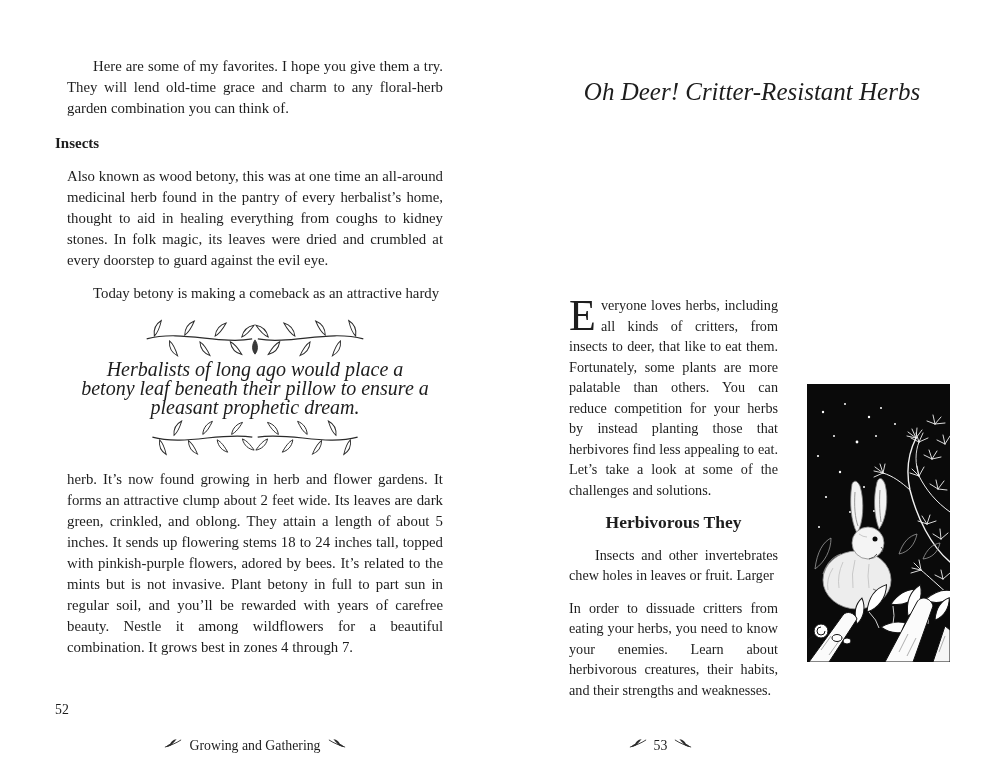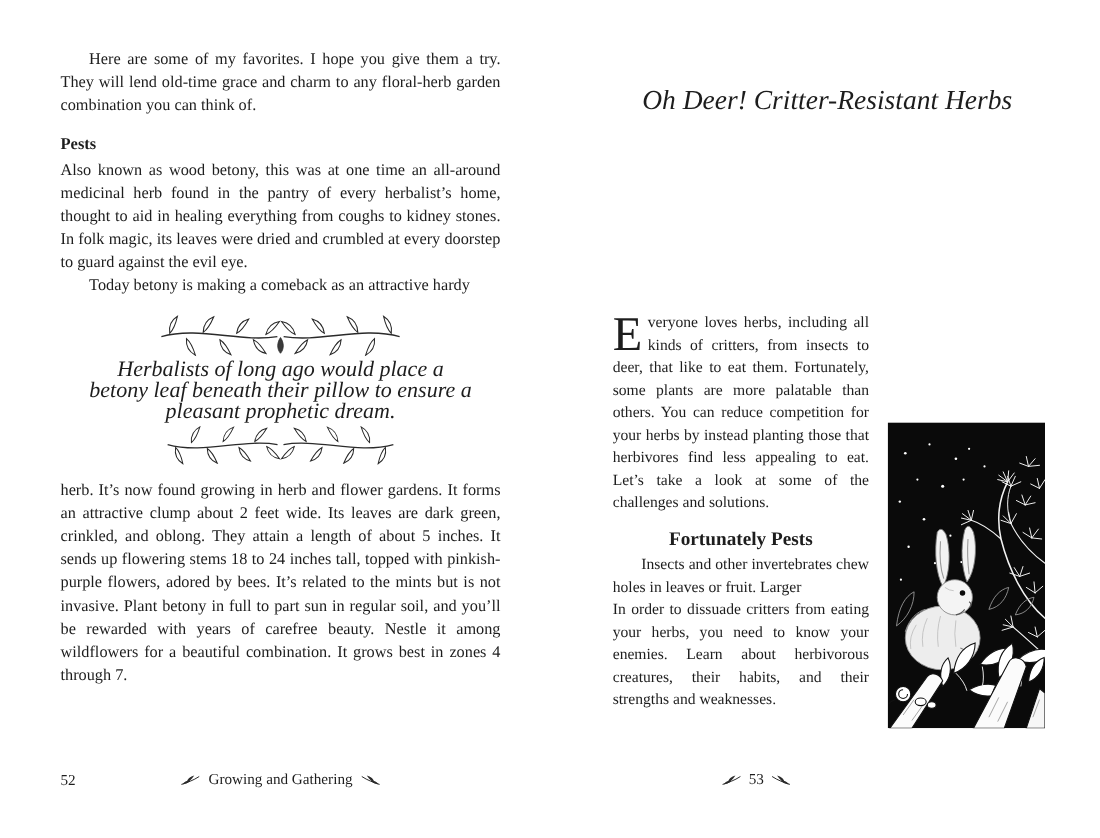--- a/index.html
+++ b/index.html
@@ -2,21 +2,21 @@
 <html lang="en"><head>
 <meta charset="utf-8">
 <style>
   html,body{margin:0;padding:0;}
   body{
     width:1000px;height:762px;position:relative;overflow:hidden;
     background:#ffffff;color:#1d1d1d;
     font-family:"Liberation Serif","DejaVu Serif",serif;
   }
   .spread{position:absolute;inset:0;}
-  p{margin:0;}
+  p{margin:12px;}
   .justify{text-align:justify;}
   .indent{text-indent:26px;}
 
   
   .left-col{position:absolute;left:55px;top:44px;width:400px;
     font-size:14.8px;line-height:21px;}
   h3.sub{font-size:15px;font-weight:bold;margin:14px 0 3px;}
   .callout{margin:15px 0 13px;text-align:center;}
   .caption{font-style:italic;font-size:20px;line-height:19px;
     width:352px;margin:3px auto;text-align:center;}
@@ -33,34 +33,34 @@
     font-size:14.2px;line-height:20.5px;}
   .dropcap{float:left;font-size:44px;line-height:35px;padding:3px 5px 0 0;
     font-weight:normal;}
   h2.sec{font-size:17.5px;text-align:center;margin:11px 0 4px;font-weight:bold;}
   .illu{position:absolute;left:807px;top:384px;width:143px;height:278px;}
 
   
   .footer{position:absolute;top:701px;font-size:13.8px;}
   .footer-left{left:55px;width:400px;}
   .footer-left .num{position:absolute;left:0;top:1px;}
-  .run,.footer-right{display:flex;justify-content:center;align-items:center;gap:7px;}
-  .footer-right{left:571px;width:233px;}
+  .run,.footer-right{display:flex;justify-content:center;gap:7px;margin-top:37px;}
+  .footer-right{left:544px;width:233px;}
   .sprig{display:inline-block;vertical-align:middle;flex:none;}
   .mirror{transform:scaleX(-1);}
 </style>
 </head>
 <body>
 
 <div class="spread">
 
   <div class="left-col">
     <p class="justify indent">Here are some of my favorites. I hope you give them a try. They will lend old-time grace and charm to any floral-herb garden combination you can think of.</p>
 
-    <h3 class="sub">Pests</h3>
+    <h3 class="sub">Insects</h3>
 
     <p class="justify">Also known as wood betony, this was at one time an all-around medicinal herb found in the pantry of every herbalist’s home, thought to aid in healing everything from coughs to kidney stones. In folk magic, its leaves were dried and crumbled at every doorstep to guard against the evil eye.</p>
     <p class="justify indent">Today betony is making a comeback as an attractive hardy</p>
 
     <div class="callout">
 
       <svg class="flourish" width="238" height="38" viewBox="0 0 240 40">
         <defs>
           <g id="halfA">
             <path d="M6,21 C42,11 82,27 117,21" stroke="#2a2a2a" stroke-width="1.3" fill="none"></path>
@@ -123,21 +123,21 @@
   </div>
 
   <h1 class="right-title" style="margin:0;font-weight:normal;font-style:italic;">Oh Deer! Critter-Resistant Herbs</h1>
 
 
   <div class="right-col">
     <p class="justify">
       <span class="dropcap">E</span><span>veryone loves herbs, including all kinds of critters, from insects to deer, that like to eat them. Fortunately, some plants are more palatable than others. You can reduce competition for your herbs by instead planting those that herbivores find less appealing to eat. Let’s take a look at some of the challenges and solutions.</span>
     </p>
 
-    <h2 class="sec">Fortunately Pests</h2>
+    <h2 class="sec">Herbivorous They</h2>
 
     <p class="justify indent">Insects and other invertebrates chew holes in leaves or fruit. Larger</p>
     <p class="justify">In order to dissuade critters from eating your herbs, you need to know your enemies. Learn about herbivorous creatures, their habits, and their strengths and weaknesses.</p>
   </div>
 
   <svg class="illu" viewBox="0 0 143 278">
     <rect x="0" y="0" width="143" height="278" fill="#0a0a0a"></rect>
 
     <g fill="#ffffff">
       <circle cx="16" cy="28" r="1.2"></circle>

